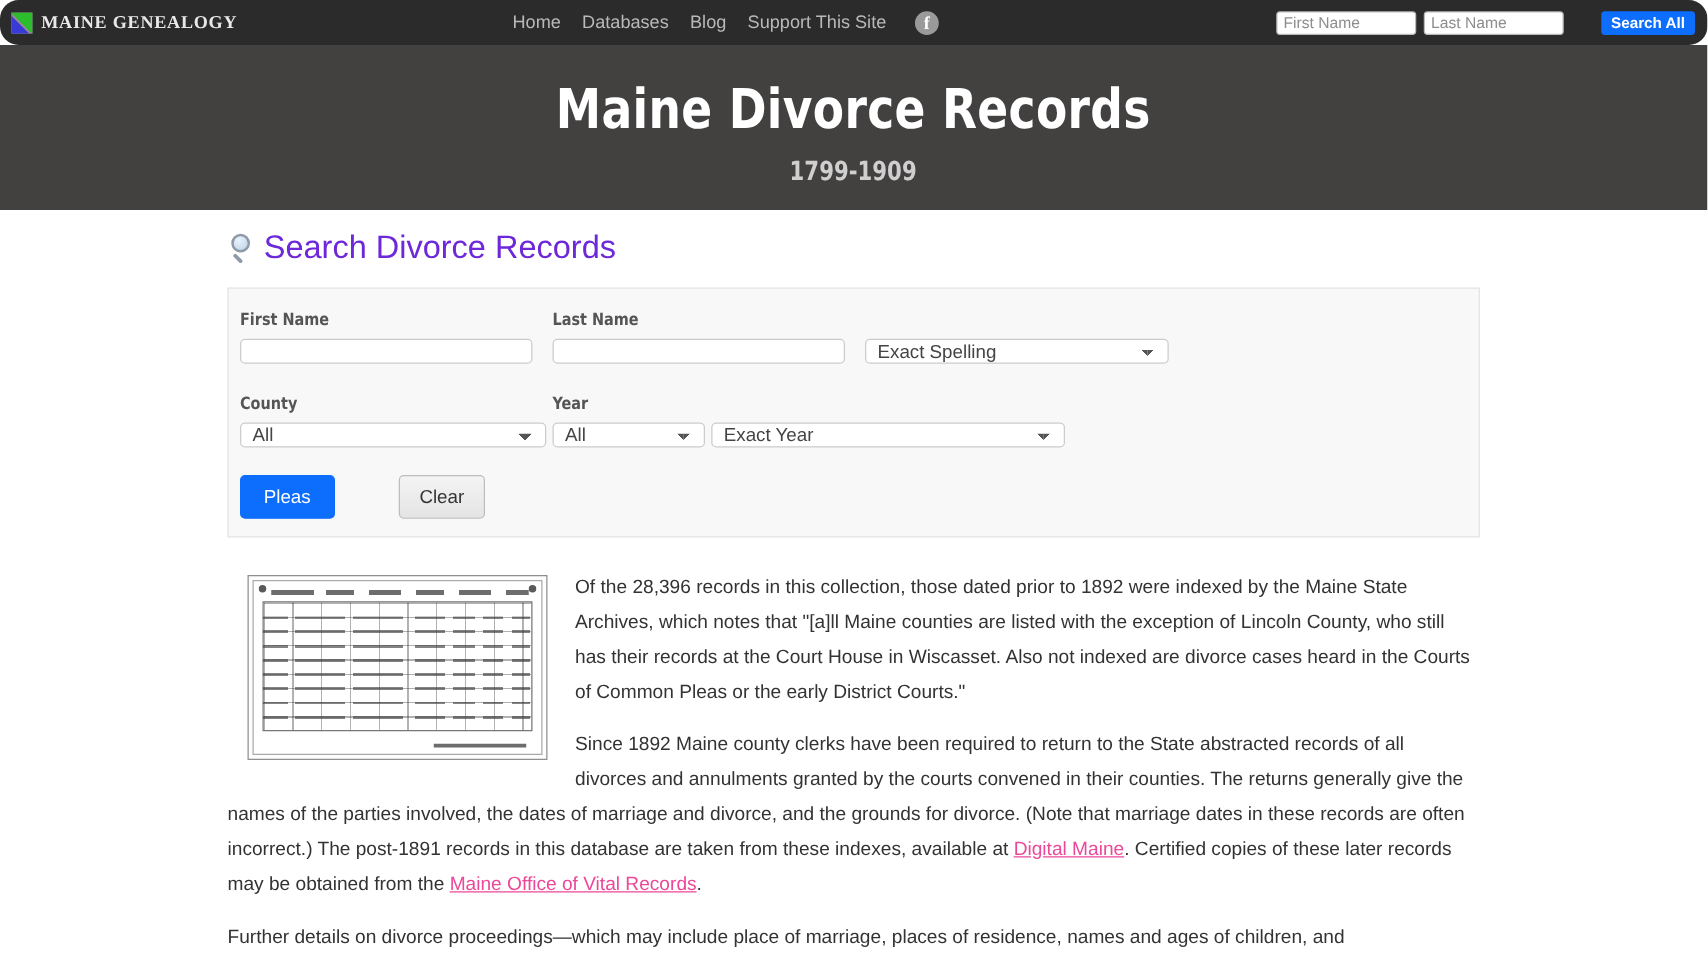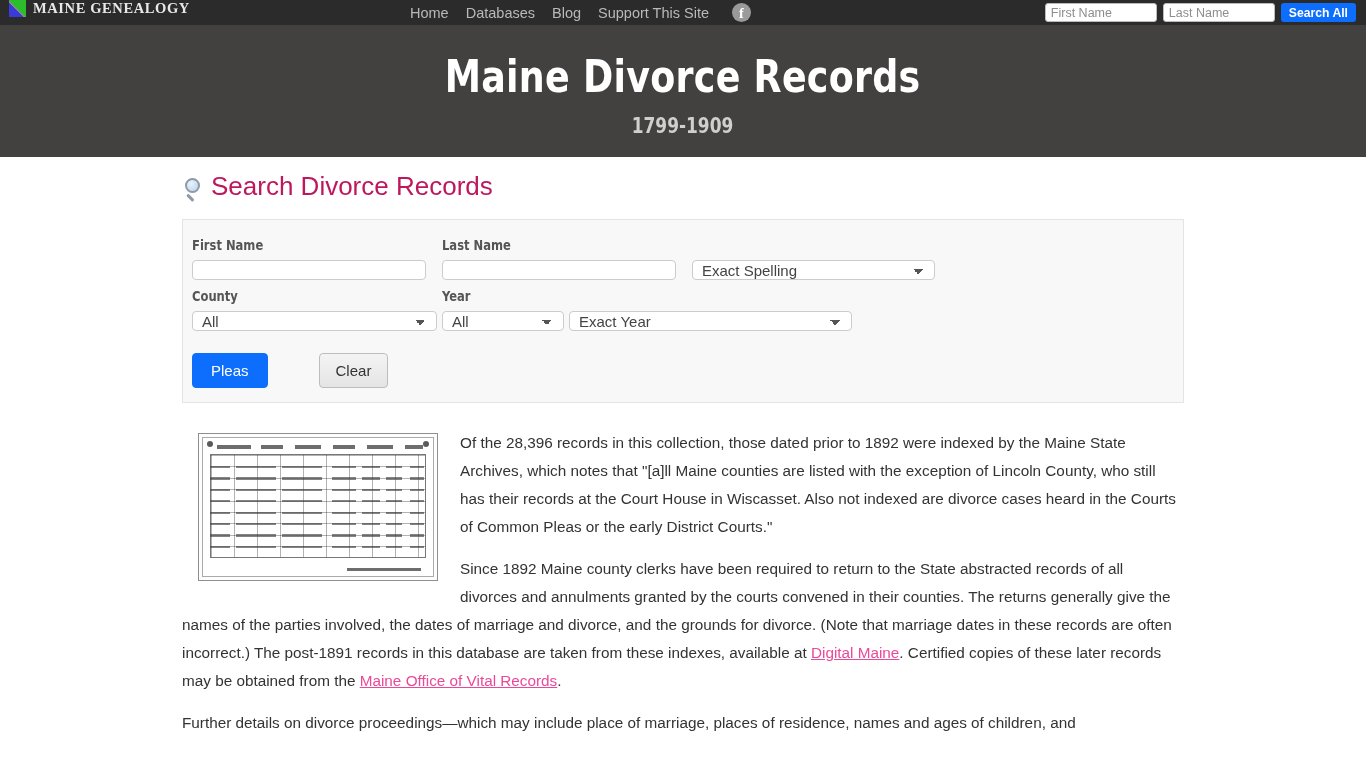--- a/index.html
+++ b/index.html
@@ -8,25 +8,26 @@
     width: 1366px;
     height: 768px;
     overflow: hidden;
     background: #ffffff;
     font-family: "Liberation Sans", sans-serif;
     color: #333;
   }
 
   
   .navbar {
-    height: 25px;
+    height: 36px;
     background: #2b2b2b;
     display: flex;
-    align-items: flex-start;
+    align-items: center;
     position: relative;
+    border-radius: 15px;
   }
   .brand {
     display: flex;
     align-items: center;
     gap: 7px;
     padding-left: 9px;
     text-decoration: none;
   }
   .brand-logo {
     width: 17px; height: 17px;
@@ -106,20 +107,21 @@
     height: 19px;
     background: #0d6efd;
     color: #fff;
     border: none;
     border-radius: 3px;
     font-size: 12.2px;
     font-weight: 700;
     padding: 0 8px;
     cursor: pointer;
     font-family: "Liberation Sans", sans-serif;
+    margin-left: 24px;
   }
 
   
   .banner {
     background: #434040;
     height: 132px;
     display: flex;
     flex-direction: column;
     align-items: center;
     justify-content: center;
@@ -145,24 +147,24 @@
 
   
   .container {
     width: 1002px;
     margin: 0 auto;
     padding-top: 14px;
   }
 
   .section-heading {
     display: flex;
-    align-items: flex-end;
+    align-items: center;
     gap: 2px;
     font-size: 26px;
-    color: #be185d;
+    color: #6d28d9;
     font-weight: 400;
     margin: 0 0 17px 0;
     padding-left: 1px;
   }
   .magnifier {
     width: 26px; height: 26px;
     position: relative;
     display: inline-block;
     flex: none;
   }
@@ -229,21 +231,21 @@
     background-position:
       calc(100% - 16px) calc(50% + 1px),
       calc(100% - 11px) calc(50% + 1px);
     background-size: 5px 5px, 5px 5px;
     background-repeat: no-repeat;
   }
   .w-first { width: 234px; margin-right: 16px; }
   .w-last  { width: 234px; margin-right: 16px; }
   .w-spell { width: 243px; }
   .w-county{ width: 245px; margin-right: 5px; }
-  .w-year  { width: 122px; margin-right: 5px; }
+  .w-year  { width: 122px; margin-right: 5px; margin-top: 16px; }
   .w-exact { width: 283px; }
 
   .btn-row { padding-top: 14px; display: flex; gap: 10px; }
   .btn-primary {
     background: #0d6efd;
     color: #fff;
     border: 1px solid #0d6efd;
     border-radius: 4px;
     font-size: 15px;
     padding: 8px 18px;

